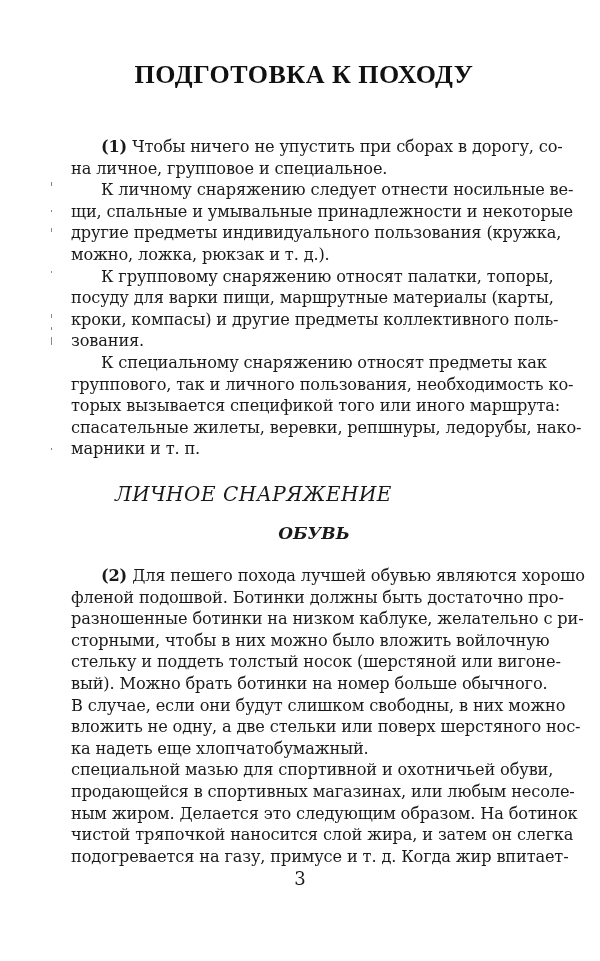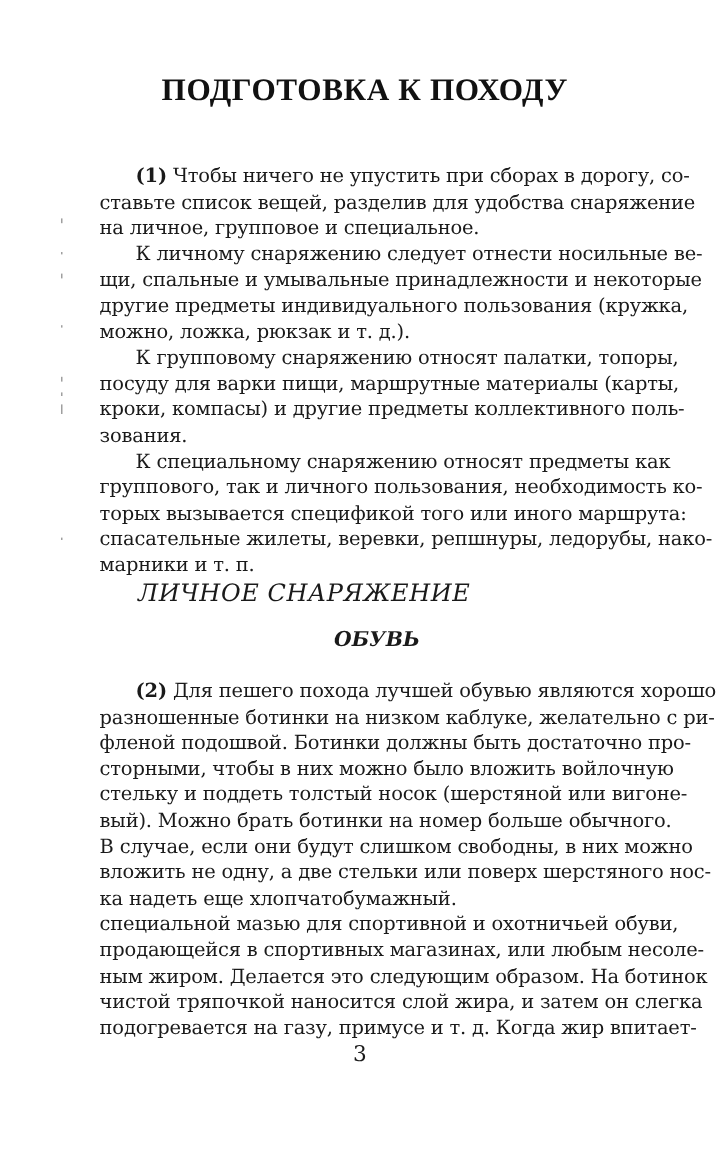--- a/index.html
+++ b/index.html
@@ -36,21 +36,20 @@
     .line {
       display: block;
       height: 21.6px;
       line-height: 21.6px;
       font-size: 16.2px;
       white-space: nowrap;
       text-align: justify;
       text-align-last: justify;
       letter-spacing: -0.15px;
       word-spacing: 0px;
-      margin-left: 12px;
     }
     .line.last {
       text-align-last: left;
     }
     .line.indent {
       padding-left: 30px;
     }
     .num {
       font-weight: bold;
     }
@@ -90,21 +89,20 @@
     }
   </style>
 </head>
 <body>
 
 <h1 class="page-title">ПОДГОТОВКА К ПОХОДУ</h1>
 
 <div class="column" style="top:136px;">
   <div>
     <span class="line indent"><span class="num">(1)</span><span> Чтобы ничего не упустить при сборах в дорогу, со-</span></span>
-    <span class="line">ставьте список вещей, разделив для удобства снаряжение</span>
     <span class="line last">на личное, групповое и специальное.</span>
   </div>
   <div>
     <span class="line indent">К личному снаряжению следует отнести носильные ве-</span>
     <span class="line">щи, спальные и умывальные принадлежности и некоторые</span>
     <span class="line">другие предметы индивидуального пользования (кружка,</span>
     <span class="line last">можно, ложка, рюкзак и т. д.).</span>
   </div>
   <div>
     <span class="line indent">К групповому снаряжению относят палатки, топоры,</span>
@@ -120,22 +118,22 @@
     <span class="line last">марники и т. п.</span>
   </div>
 </div>
 
 <h2 class="section-heading" style="top:482px;">ЛИЧНОЕ СНАРЯЖЕНИЕ</h2>
 <h3 class="sub-heading" style="top:523px;">ОБУВЬ</h3>
 
 <div class="column" style="top:565px;">
   <div>
     <span class="line indent"><span class="num">(2)</span><span> Для пешего похода лучшей обувью являются хорошо</span></span>
+    <span class="line">фленой подошвой. Ботинки должны быть достаточно про-</span>
     <span class="line">разношенные ботинки на низком каблуке, желательно с ри-</span>
-    <span class="line">фленой подошвой. Ботинки должны быть достаточно про-</span>
     <span class="line">сторными, чтобы в них можно было вложить войлочную</span>
     <span class="line">стельку и поддеть толстый носок (шерстяной или вигоне-</span>
     <span class="line">вый). Можно брать ботинки на номер больше обычного.</span>
     <span class="line">В случае, если они будут слишком свободны, в них можно</span>
     <span class="line">вложить не одну, а две стельки или поверх шерстяного нос-</span>
     <span class="line last">ка надеть еще хлопчатобумажный.</span>
   </div>
   <div>
     <span class="line">специальной мазью для спортивной и охотничьей обуви,</span>
     <span class="line">продающейся в спортивных магазинах, или любым несоле-</span>

